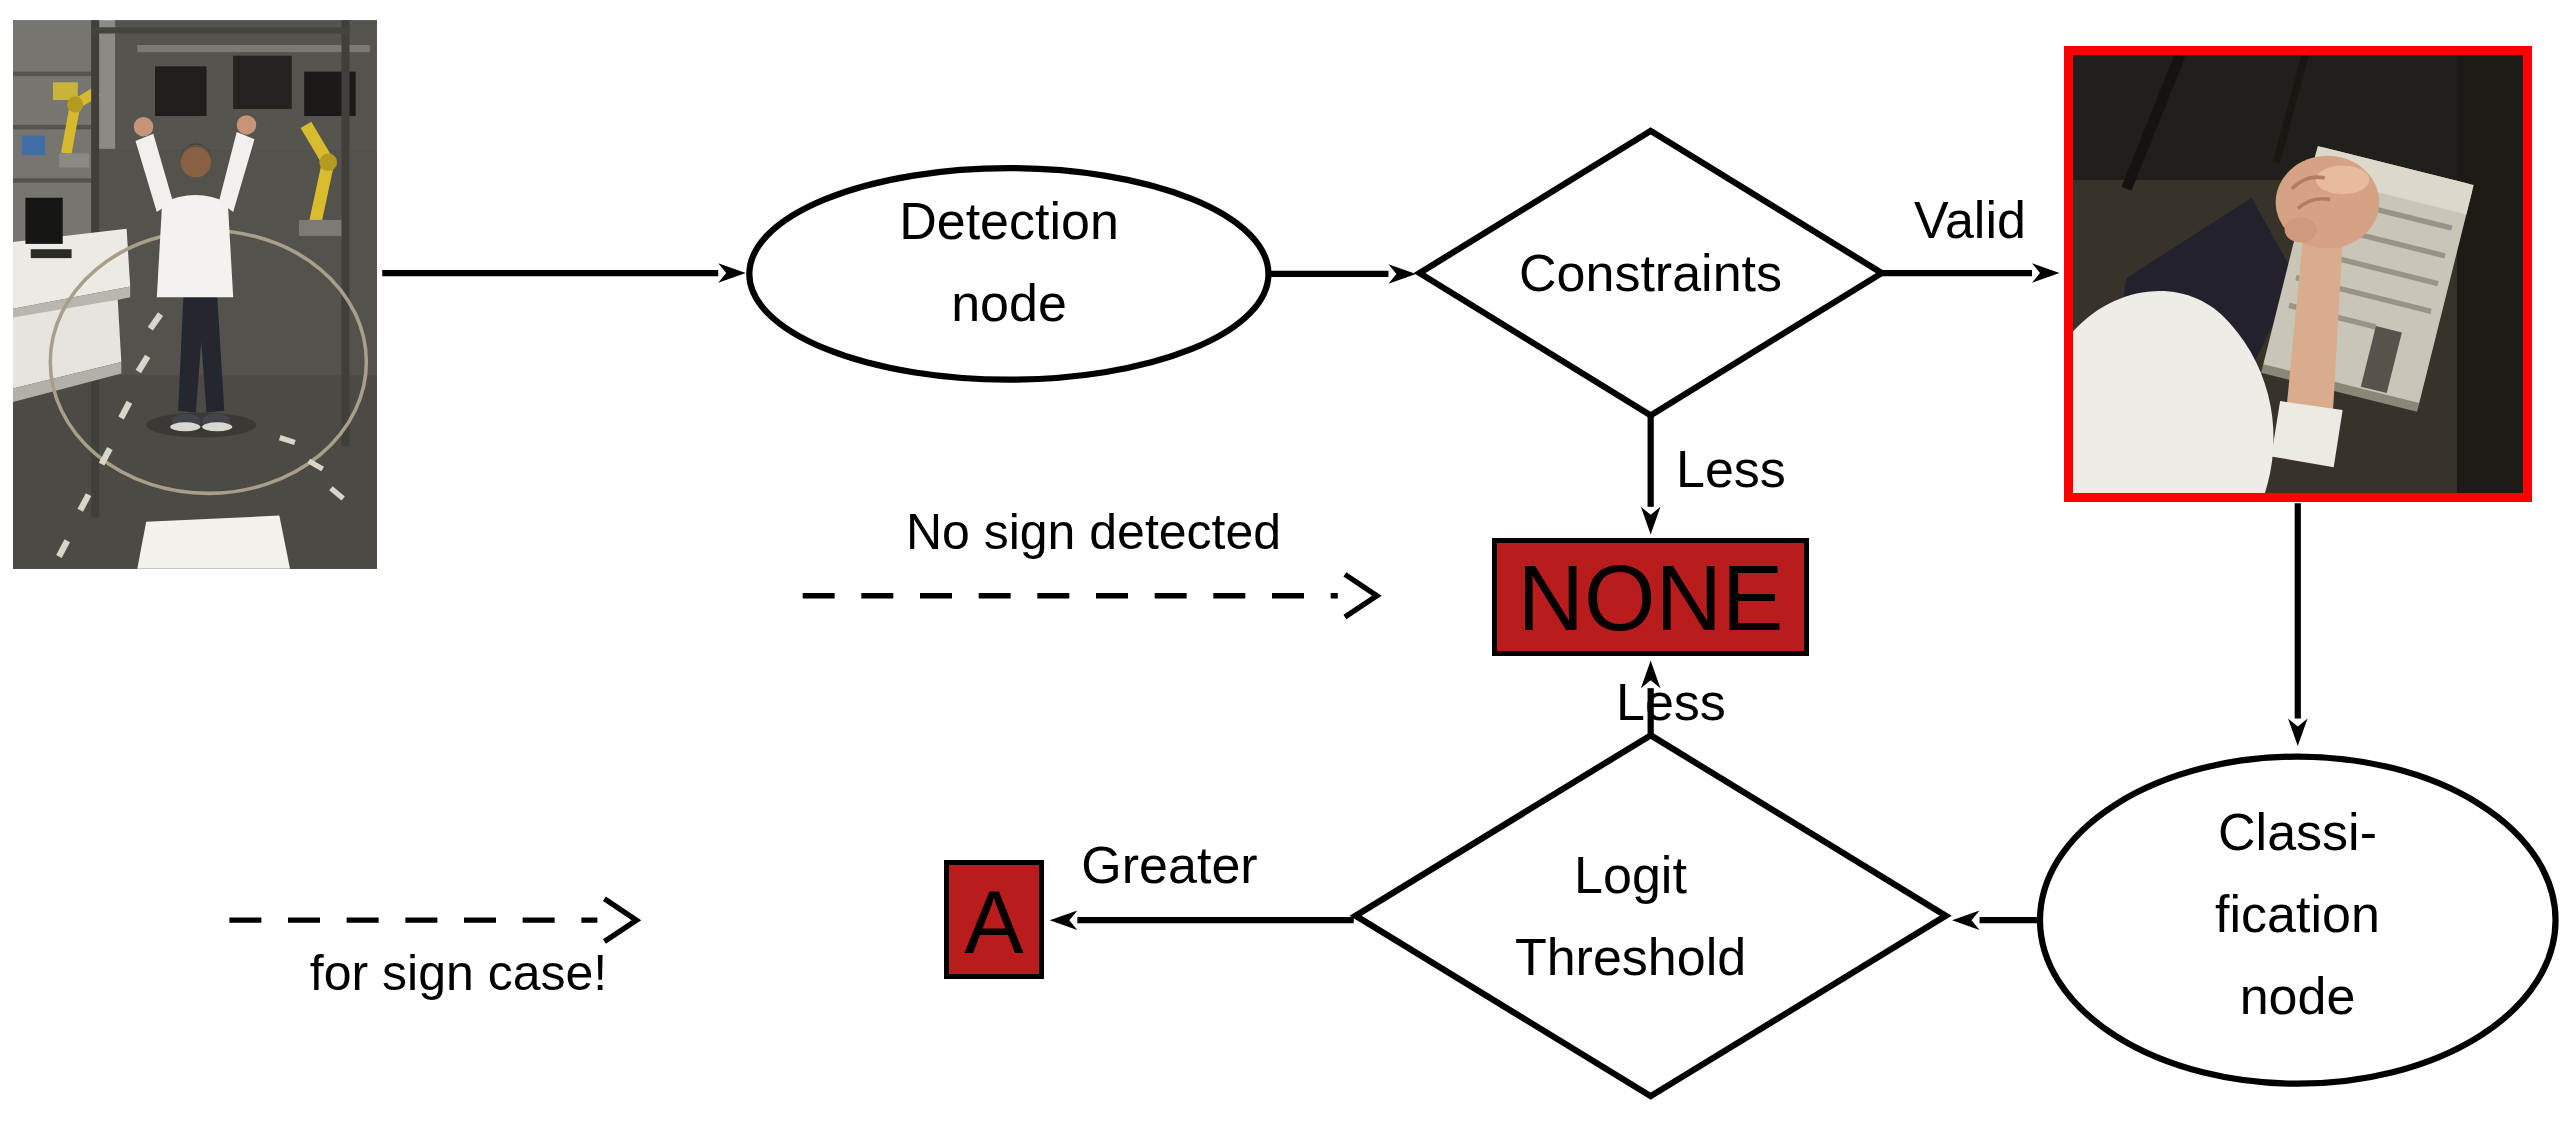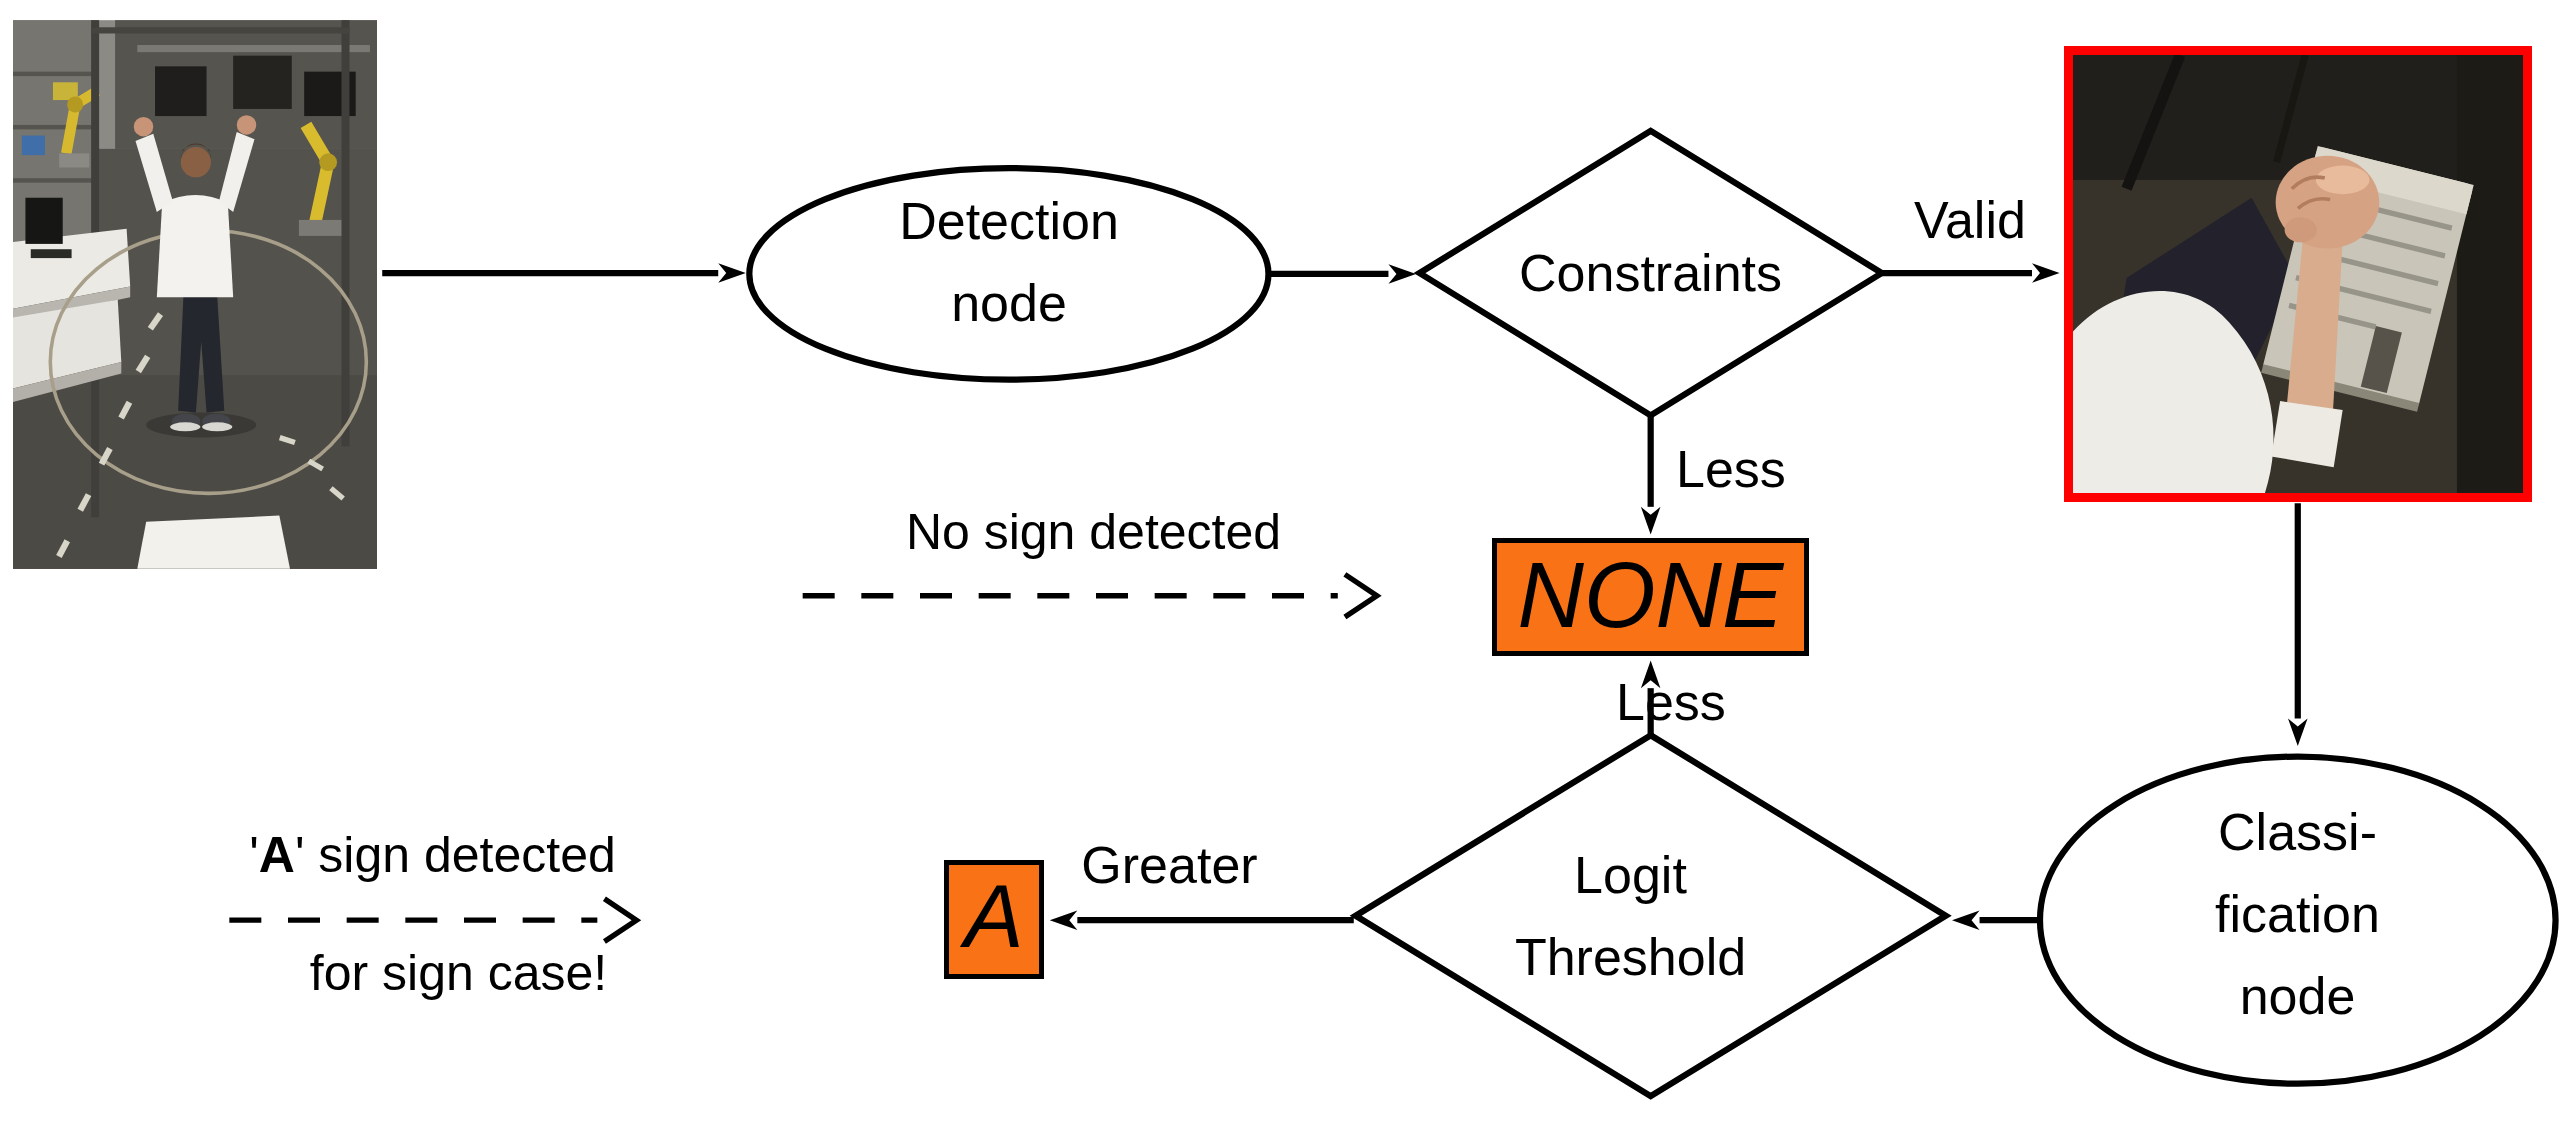--- a/index.html
+++ b/index.html
@@ -4,22 +4,22 @@
 <style>
   html,body{margin:0;padding:0;background:#ffffff;}
   #canvas{
     position:relative;width:2576px;height:1131px;background:#ffffff;
     font-family:"Liberation Sans",sans-serif;color:#000;overflow:hidden;
   }
   .lbl{position:absolute;color:#000;font-size:52px;line-height:1.0;white-space:nowrap;}
   .node-label{position:absolute;display:flex;flex-direction:column;align-items:center;
     text-align:center;font-size:52px;line-height:1.58;}
   .result-box{
-    position:absolute;display:flex;align-items:flex-start;justify-content:center;
-    background:#f97316;border:5.3px solid #000;box-sizing:border-box;font-style:italic;
+    position:absolute;display:flex;align-items:flex-end;justify-content:center;
+    background:#b91c1c;border:5.3px solid #000;box-sizing:border-box;
   }
   #none-box{left:1492px;top:538px;width:317px;height:118px;font-size:92px;}
   #a-box{left:944px;top:860px;width:100px;height:119px;font-size:89px;}
   #overview-photo{position:absolute;left:13.3px;top:19.6px;width:364px;height:549px;}
   #crop-photo{
     position:absolute;left:2064px;top:46px;width:468px;height:456px;
     border:9.8px solid #fe0000;box-sizing:border-box;background:#37332a;
   }
   #crop-photo svg{display:block;width:100%;height:100%;}
   #flow-svg{position:absolute;left:0;top:0;width:2576px;height:1131px;}
@@ -186,19 +186,16 @@
     <span>A</span>
   </div>
 
   <div id="valid-label" class="lbl">Valid</div>
   <div id="fail-label" class="lbl">Less</div>
   <div id="less-label" class="lbl">Less</div>
   <div id="greater-label" class="lbl">Greater</div>
 
   <div id="no-sign-label" class="lbl">No sign detected</div>
 
-  <div id="a-sign-line1" class="lbl">
-    <span>'</span><span class="bold">A</span><span>' sign detected</span>
-  </div>
   <div id="a-sign-line2" class="lbl">for sign case!</div>
 
 </div>
 
 
 </body></html>

